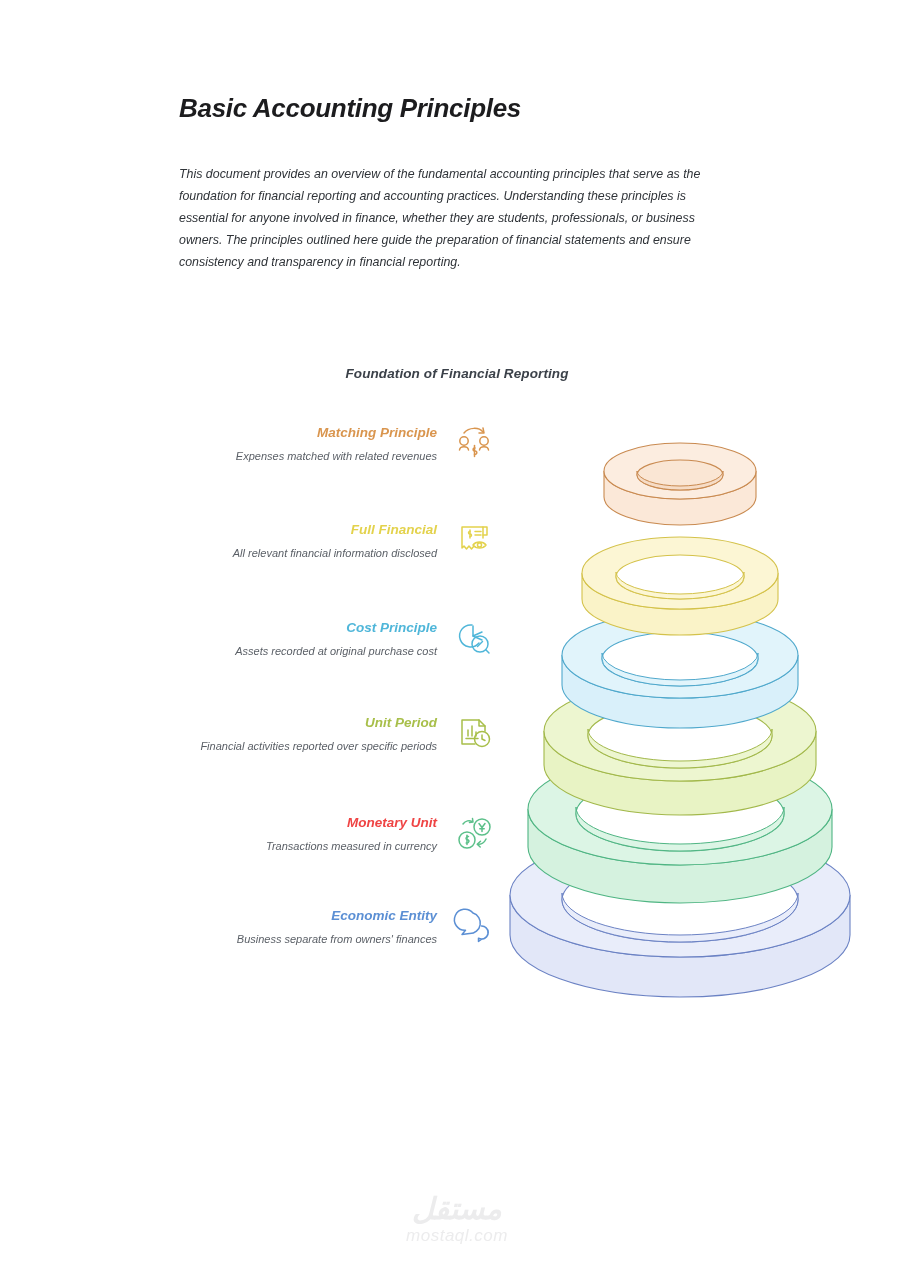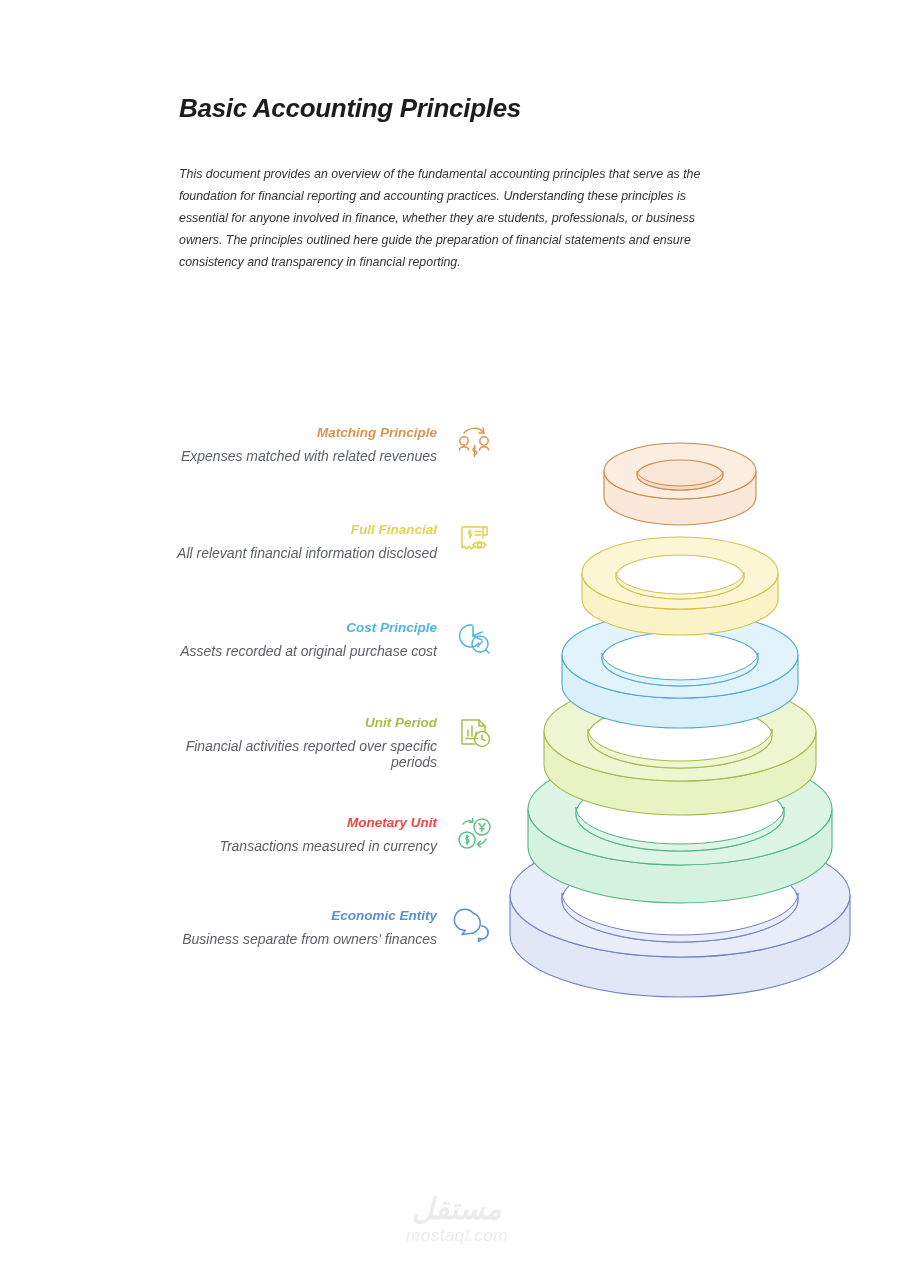--- a/index.html
+++ b/index.html
@@ -73,21 +73,21 @@
     font-size: 13.5px;
     font-weight: 700;
     white-space: nowrap;
   }
   .row .desc {
     position: absolute;
     right: 63px;
     top: 24px;
     width: 300px;
     text-align: right;
-    font-size: 14px;
+    font-size: 11px;
     line-height: 15.5px;
     color: #5a5f66;
   }
   .row .icon {
     position: absolute;
     right: 3px;
     top: -4px;
     width: 46px;
     height: 46px;
   }
@@ -130,20 +130,21 @@
 </style>
 </head>
 <body>
 
 <div class="page">
 
   <h1 class="doc-title">Basic Accounting Principles</h1>
 
   <p class="doc-intro">This document provides an overview of the fundamental accounting principles that serve as the foundation for financial reporting and accounting practices. Understanding these principles is essential for anyone involved in finance, whether they are students, professionals, or business owners. The principles outlined here guide the preparation of financial statements and ensure consistency and transparency in financial reporting.</p>
 
+  <div class="info-heading">Foundation of Financial Reporting</div>
 
   <div class="rings">
     <svg viewBox="0 0 420 620" xmlns="http://www.w3.org/2000/svg">
       <defs>
         
       </defs>
 
       <g>
         <path d="M 40 540 A 170 62 0 0 0 380 540 L 380 500 A 170 62 0 0 1 40 500 Z" fill="#E2E7F8" stroke="#6B82C4" stroke-width="1.1"></path>
         <ellipse cx="210" cy="500" rx="170" ry="62" fill="#E9EDFA" stroke="#6B82C4" stroke-width="1.1"></ellipse>

